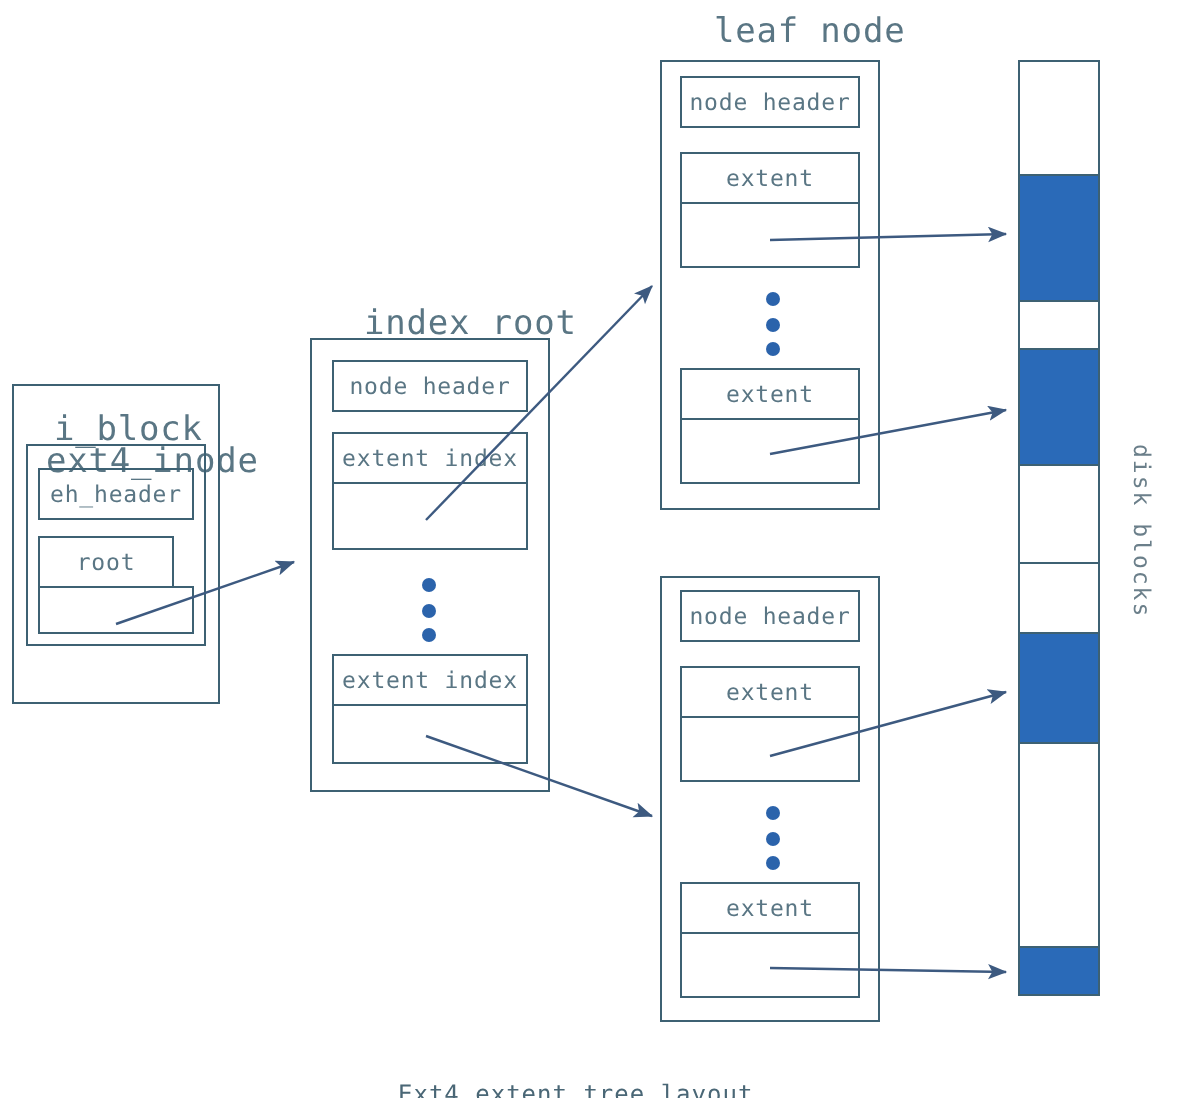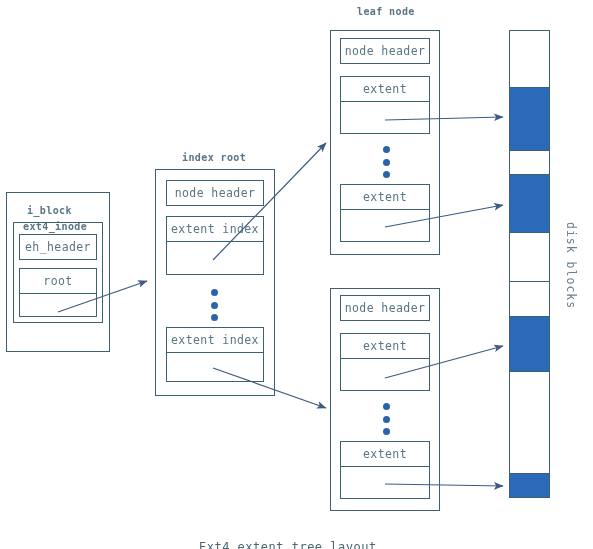--- a/index.html
+++ b/index.html
@@ -14,24 +14,23 @@
     position: relative;
     width: 593px;
     height: 549px;
     background: #ffffff;
     overflow: hidden;
   }
   .lbl {
     position: absolute;
     color: #5a7684;
     font-family: "DejaVu Sans Mono", monospace;
-    font-size: 10px;
+    font-size: 17px;
     letter-spacing: 0.4px;
     white-space: nowrap;
-    font-weight: bold;
   }
   .box {
     position: absolute;
     border: 1.3px solid #3d6173;
     box-sizing: border-box;
     background: transparent;
   }
   .cell {
     position: absolute;
     border: 1.3px solid #3d6173;
@@ -106,21 +105,21 @@
 
   <div class="box" style="left:6px; top:192px; width:104px; height:160px;"></div>
 
   <div class="lbl" style="left:27px; top:205px;">i_block</div>
 
   <div class="box" style="left:13px; top:222px; width:90px; height:101px;"></div>
 
   <div class="cell" style="left:19px; top:234px; width:78px; height:26px;">
     <span>eh_header</span>
   </div>
-  <div class="cell" style="left:19px; top:268px; width:78px; height:26px;">
+  <div class="cell" style="left:19px; top:268px; width:68px; height:26px;">
     <span>root</span>
   </div>
   <div class="cell cell-empty" style="left:19px; top:293px; width:78px; height:24px;">
     <span></span>
   </div>
 
   <div class="lbl" style="left:182px; top:152px;">index root</div>
 
   <div class="box" style="left:155px; top:169px; width:120px; height:227px;"></div>
 

